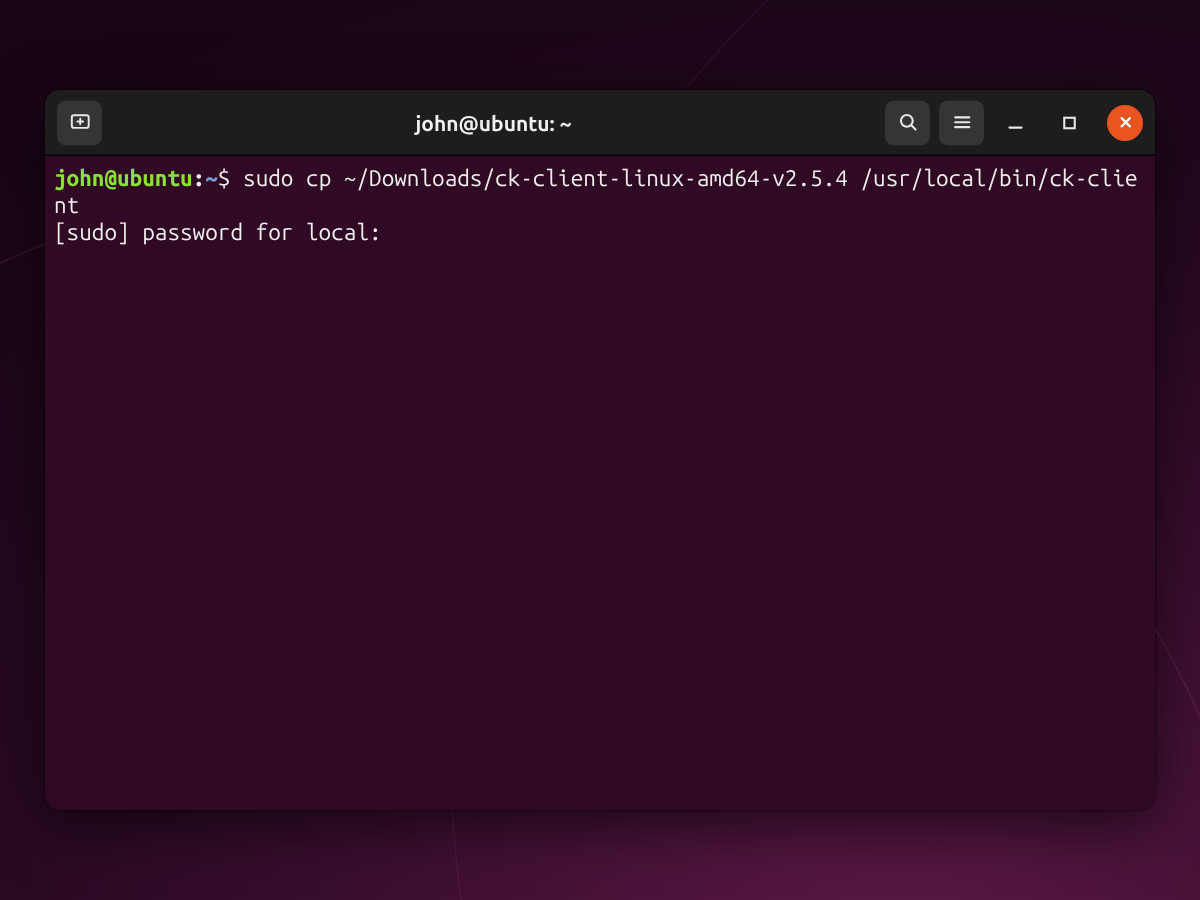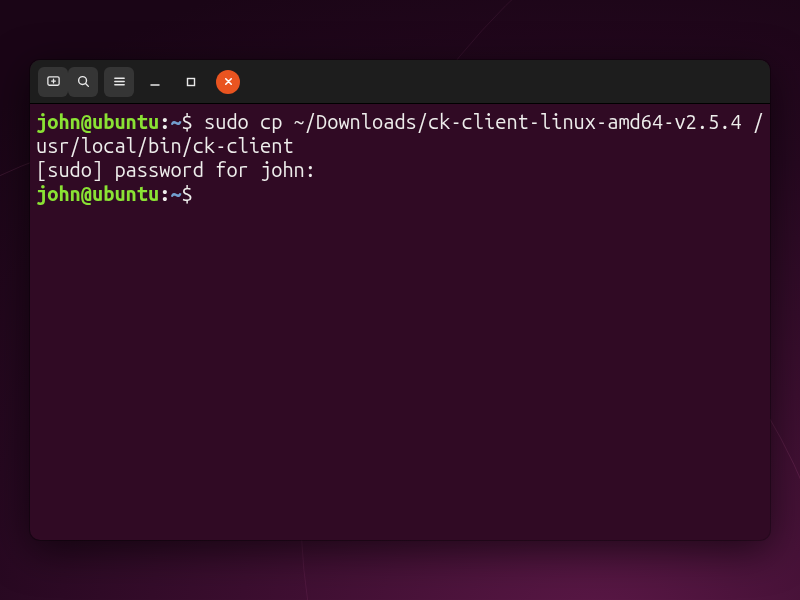--- a/index.html
+++ b/index.html
@@ -51,21 +51,21 @@
       display: flex; align-items: center; justify-content: center;
       color: #e8e8e8; cursor: pointer;
     }
     .tb-btn.flat { background: transparent; }
     .tb-btn.close { background: #e95420; border-radius: 50%; width: 24px; height: 24px; margin-left: 4px; }
     .tb-btn svg { width: 15px; height: 15px; }
     .tb-btn.close svg { width: 11px; height: 11px; }
     .tb-btn.flat svg { width: 12px; height: 12px; }
     .terminal-body {
       flex: 1; padding: 6px 6px;
-      font-size: 20px; line-height: 1.2;
+      font-size: 15px; line-height: 1.2;
       color: #eeeeec;
       overflow: hidden;
       word-break: break-all;
     }
     .user { color: #8ae234; font-weight: bold; }
     .colon { color: #eeeeec; font-weight: bold; }
     .path { color: #729fcf; font-weight: bold; }
     .dollar { color: #eeeeec; }
     .cmd { color: #eeeeec; }
   </style>
@@ -77,20 +77,21 @@
 <div class="window">
   <div class="titlebar">
     <div class="left">
       <div class="tb-btn">
         <svg viewBox="0 0 16 16">
           <rect x="2" y="3" width="12" height="9" rx="1.5" fill="none" stroke="currentColor" stroke-width="1.4"></rect>
           <path d="M8 5.5v4M6 7.5h4" stroke="currentColor" stroke-width="1.4" stroke-linecap="round"></path>
         </svg>
       </div>
     </div>
+    <div class="center">john@ubuntu: ~</div>
     <div class="right">
       <div class="tb-btn">
         <svg viewBox="0 0 16 16">
           <circle cx="7" cy="7" r="4.2" fill="none" stroke="currentColor" stroke-width="1.5"></circle>
           <path d="M10.2 10.2l3 3" stroke="currentColor" stroke-width="1.5" stroke-linecap="round"></path>
         </svg>
       </div>
       <div class="tb-btn">
         <svg viewBox="0 0 16 16">
           <path d="M3 4.5h10M3 8h10M3 11.5h10" stroke="currentColor" stroke-width="1.5" stroke-linecap="round"></path>
@@ -109,16 +110,15 @@
       <div class="tb-btn close">
         <svg viewBox="0 0 12 12">
           <path d="M3 3l6 6M9 3l-6 6" stroke="#ffffff" stroke-width="1.7" stroke-linecap="round"></path>
         </svg>
       </div>
     </div>
   </div>
 
   <div class="terminal-body">
     <div><span class="user">john@ubuntu</span><span class="colon">:</span><span class="path">~</span><span class="dollar">$</span><span class="cmd"> sudo cp ~/Downloads/ck-client-linux-amd64-v2.5.4 /usr/local/bin/ck-client</span></div>
-    <div><span class="cmd">[sudo] password for john:</span></div>
-    <div><span class="user">john@ubuntu</span><span class="colon">:</span><span class="path">~</span><span class="dollar">$</span><span class="cmd"> </span></div>
+    <div><span class="cmd">[sudo] password for local:</span></div>
   </div>
 </div>
 
 </body></html>

